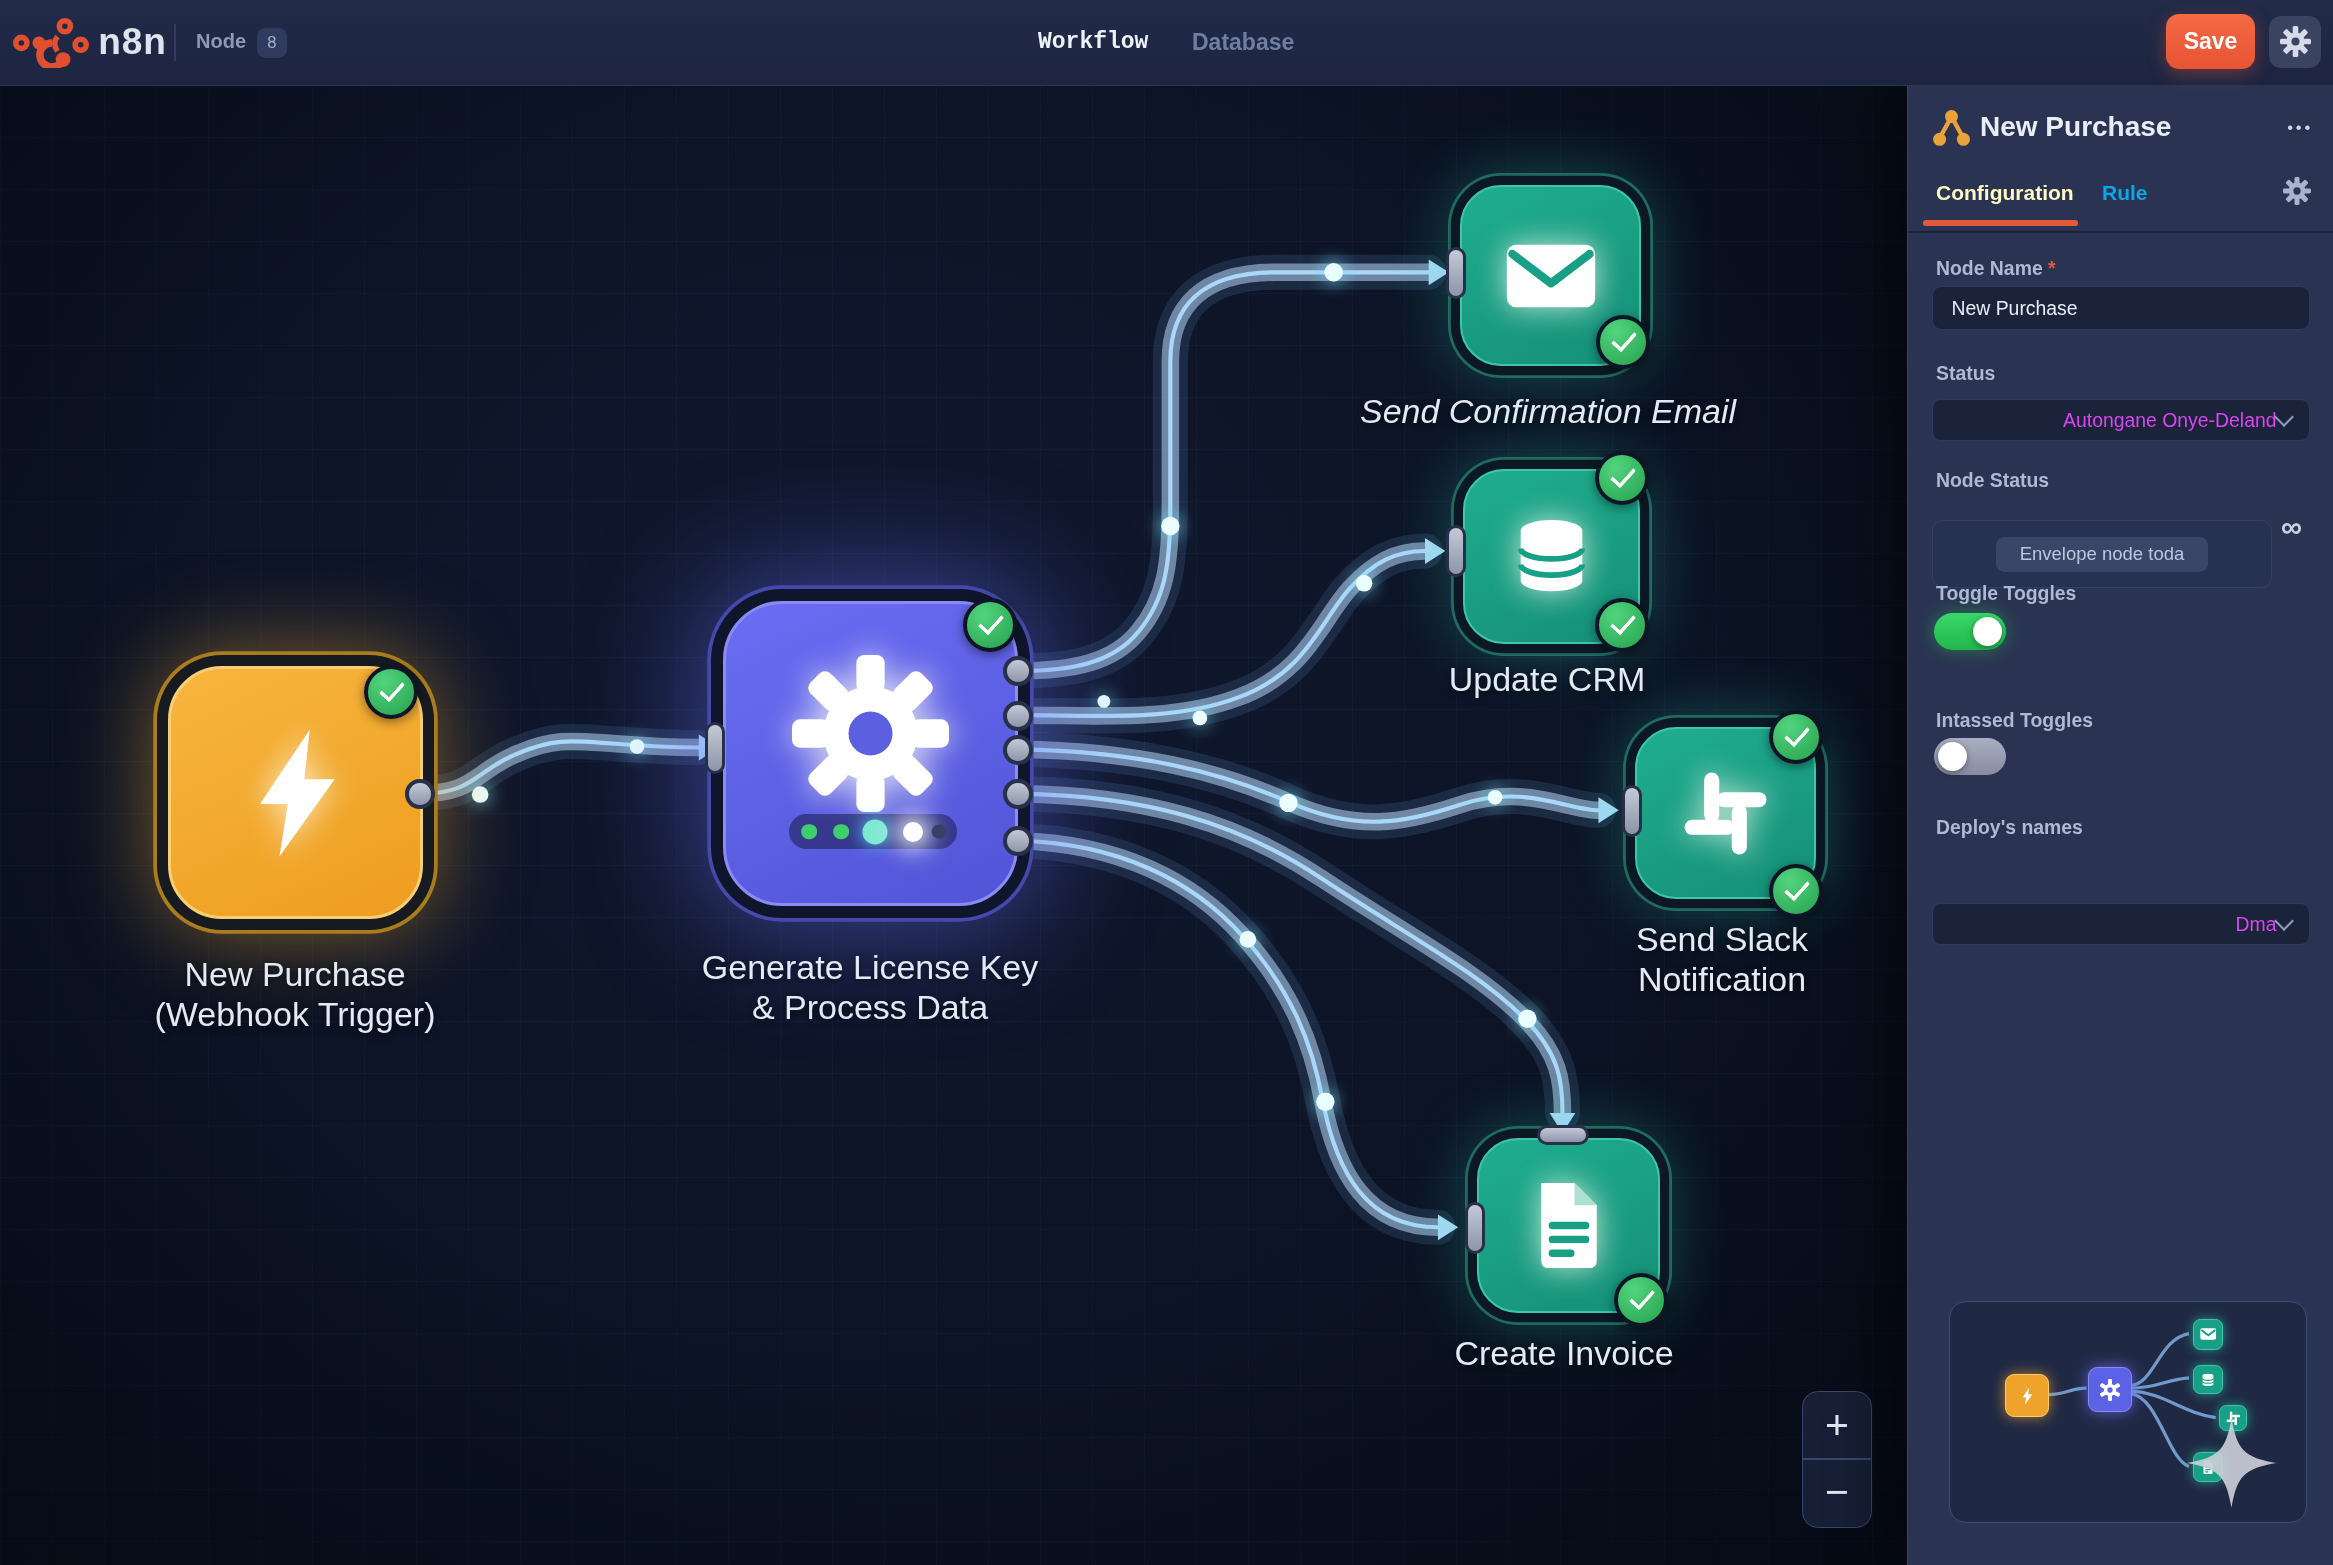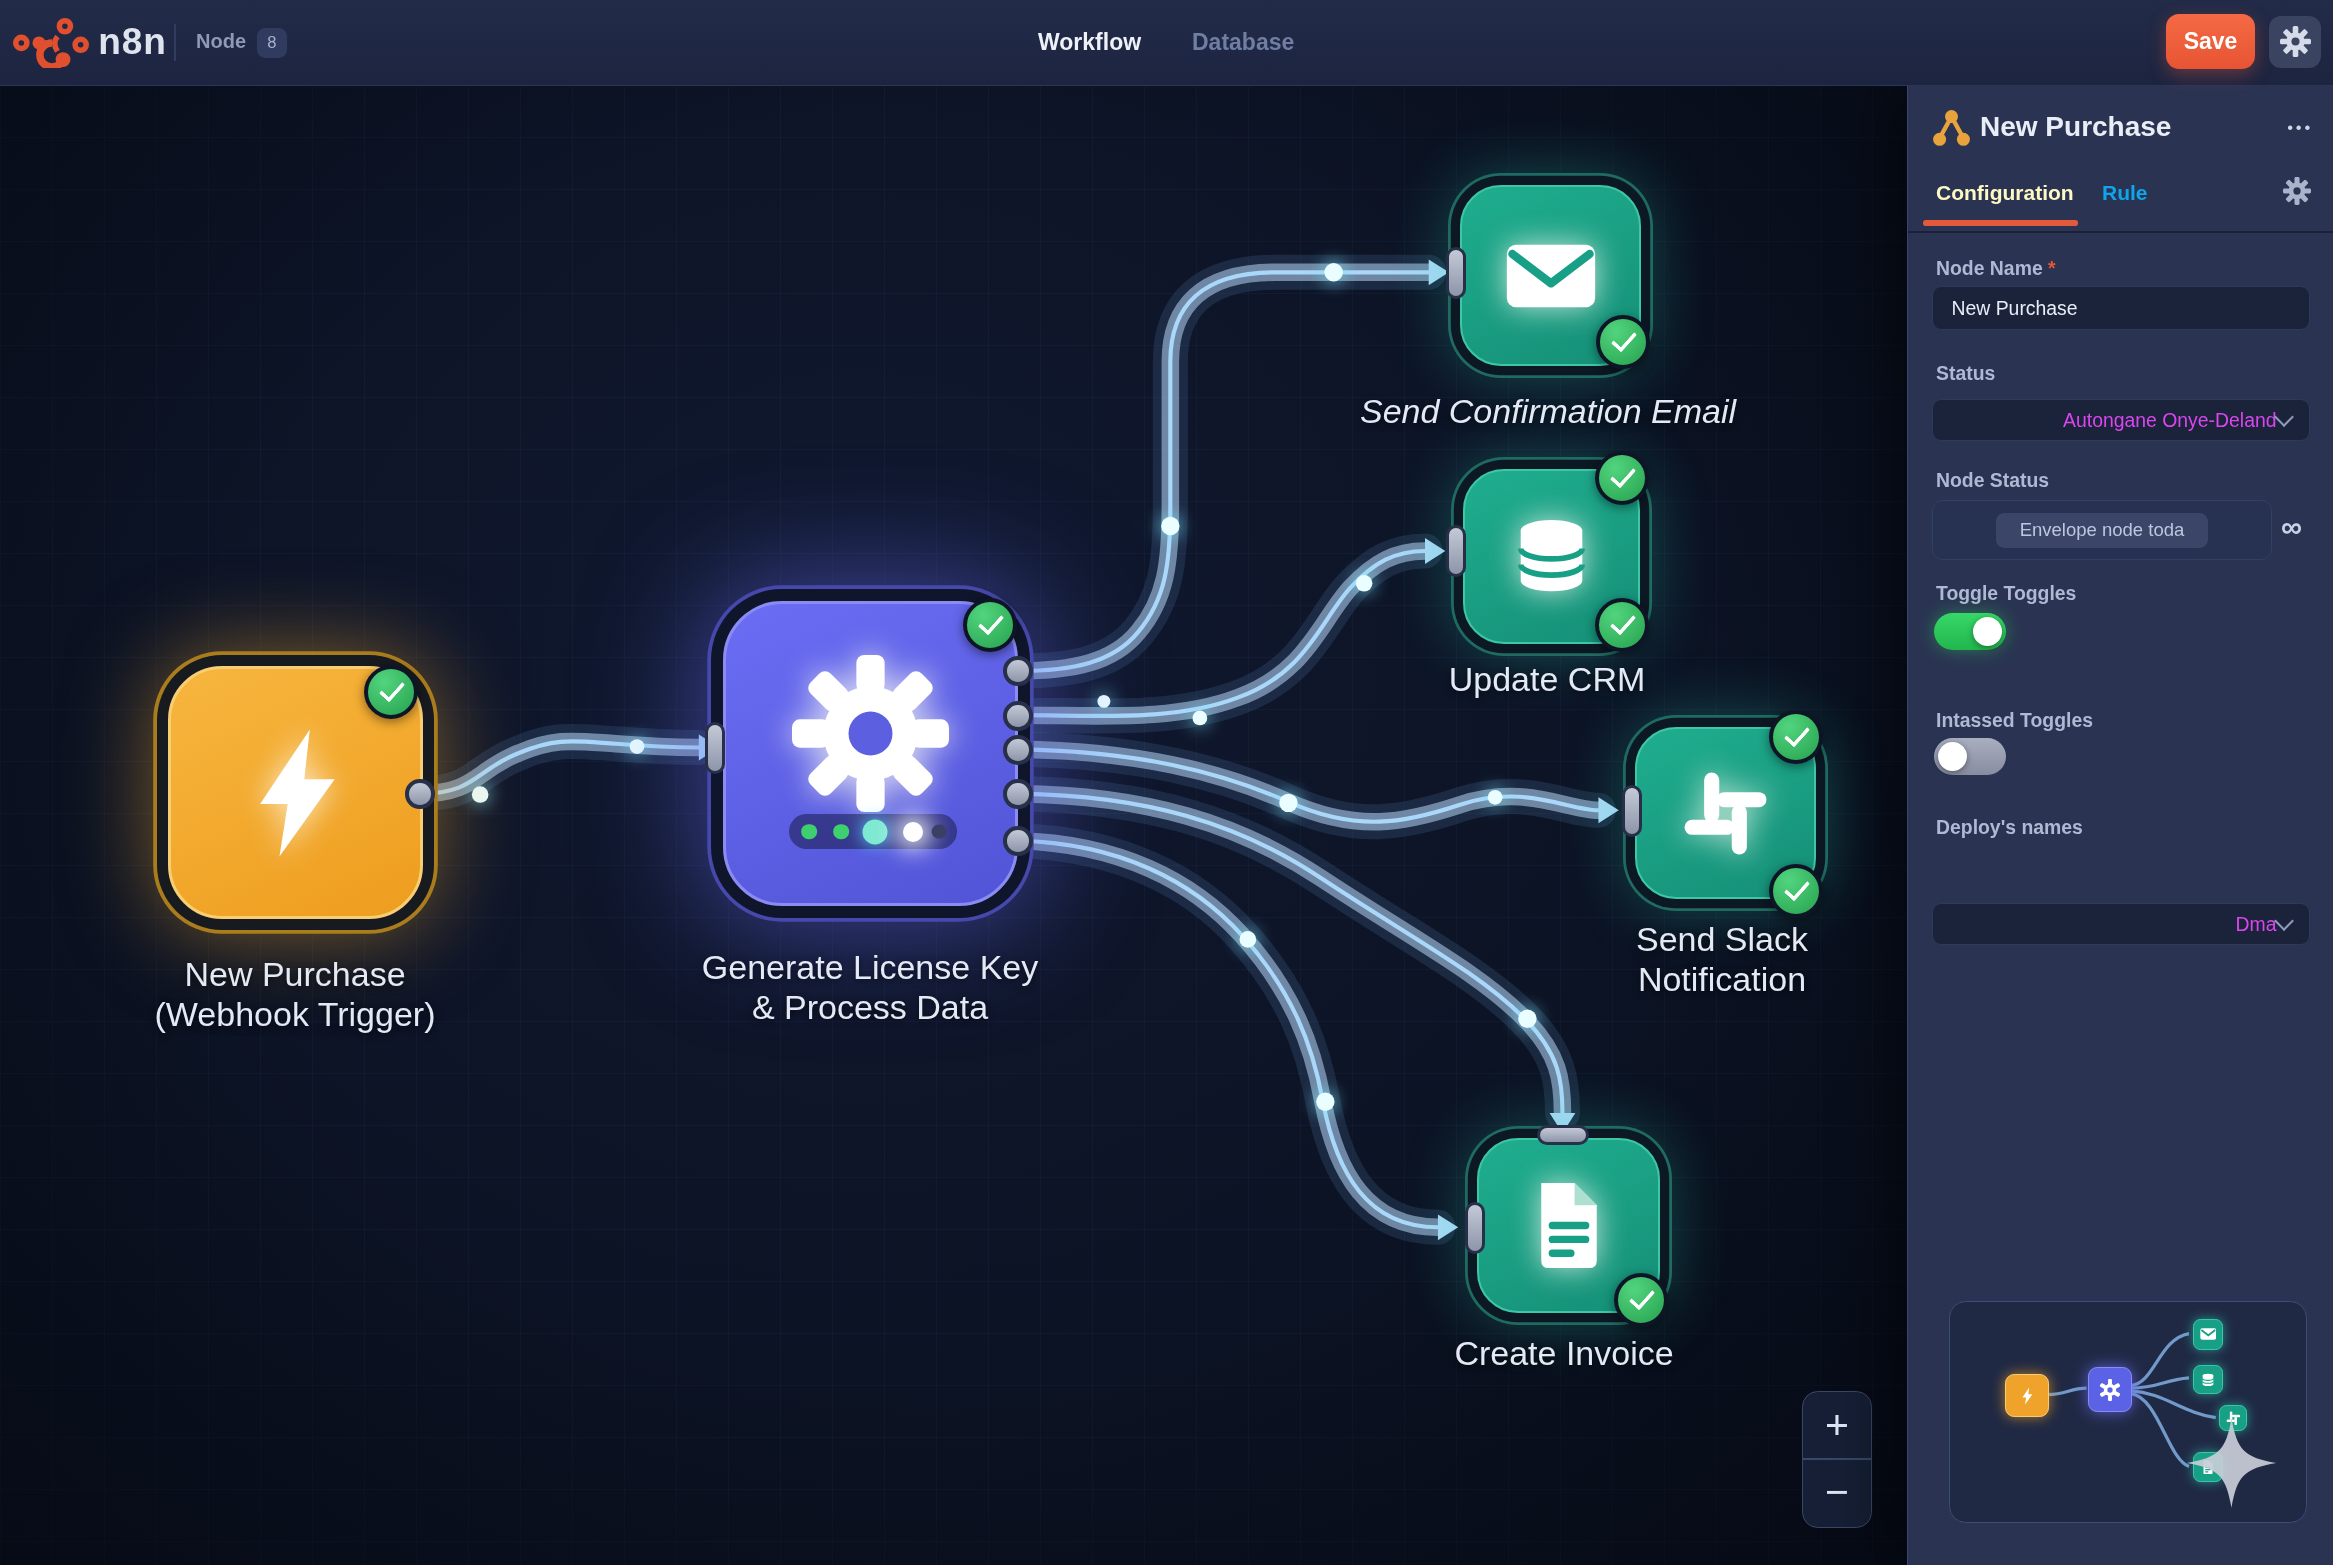--- a/index.html
+++ b/index.html
@@ -85,22 +85,22 @@
   .p-divider{position:absolute;left:0;top:146px;width:100%;height:1.8px;background:rgba(9,14,30,.5);}
   .flabel{position:absolute;left:28px;font-size:19.4px;font-weight:600;color:#aeb9d4;}
   .req{color:#e8553a;}
   .field{position:absolute;left:24px;width:378px;height:44px;background:#1a2339;border:1.8px solid #2d3a5c;
     border-radius:9.2px;box-sizing:border-box;display:flex;align-items:center;padding:0 18.5px;
     color:#e8edf7;font-size:19.4px;font-family:inherit;}
   input.field{outline:none;}
   .selectbox{color:#d946ef;justify-content:flex-end;cursor:pointer;}
   .chev{width:12px;height:12px;border-right:2.8px solid #8d9cba;border-bottom:2.8px solid #8d9cba;
     transform:rotate(45deg);margin-top:-6.5px;flex:0 0 auto;}
-  .ns-field{position:absolute;left:24px;width:340px;height:60px;background:#273252;border:1.8px solid #333f63;
-    border-radius:11px;box-sizing:border-box;display:flex;align-items:center;justify-content:center;}
+  .ns-field{position:absolute;left:24px;width:340px;height:68px;background:#273252;border:1.8px solid #333f63;
+    border-radius:11px;box-sizing:border-box;display:flex;align-items:center;justify-content:center;margin-top:20px;}
   .ns-pill{background:#3a4568;border-radius:8.3px;padding:6.5px 24px;color:#bcc7de;font-size:18.5px;}
   .ns-link{position:absolute;left:373px;font-size:29.5px;font-weight:700;color:#c8d2e6;}
   .toggle{position:absolute;left:26px;width:72px;height:37px;border-radius:18.5px;cursor:pointer;}
   .toggle.on{background:linear-gradient(180deg,#37d868,#22b64e);box-shadow:0 0 16.6px rgba(46,204,94,.45);}
   .toggle.off{background:linear-gradient(180deg,#a9afc0,#878da0);}
   .knob{position:absolute;top:3.7px;width:29.5px;height:29.5px;border-radius:50%;background:#fff;
     box-shadow:0 1.8px 6.5px rgba(0,0,0,.4);}
   .toggle.on .knob{right:3.7px;}
   .toggle.off .knob{left:3.7px;}
 
@@ -129,21 +129,21 @@
             <circle cx="54" cy="47" r="8"></circle>
         </g>
         <path d="M34,29 L42,29 M48,22 Q42,29 48,38" stroke="#e0502f" stroke-width="6" fill="none"></path>
         <path d="M42,29 a13,13 0 1 0 13,13" stroke="#e0502f" stroke-width="8" fill="none"></path>
       </svg>
       <span class="logo-text">n8n</span>
     </div>
     <div class="tb-divider"></div>
     <span class="tb-node">Node</span>
     <span class="tb-badge">8</span>
-    <span class="tb-tab active" style="left:1038px;">Workflow</span>
+    <span class="tb-tab active" style="left:1038px;font-family:Liberation Mono, monospace;">Workflow</span>
     <span class="tb-tab idle" style="left:1192px;">Database</span>
     <button class="save-btn">Save</button>
     <button class="gear-btn">
       <svg width="31" height="31" viewBox="-50 -50 100 100">
         <g fill="#d5dbe8">
           <circle r="30"></circle>
           <g>
             <rect x="-9" y="-50" width="18" height="24" rx="5"></rect>
             <rect x="-9" y="-50" width="18" height="24" rx="5" transform="rotate(45)"></rect>
             <rect x="-9" y="-50" width="18" height="24" rx="5" transform="rotate(90)"></rect>

